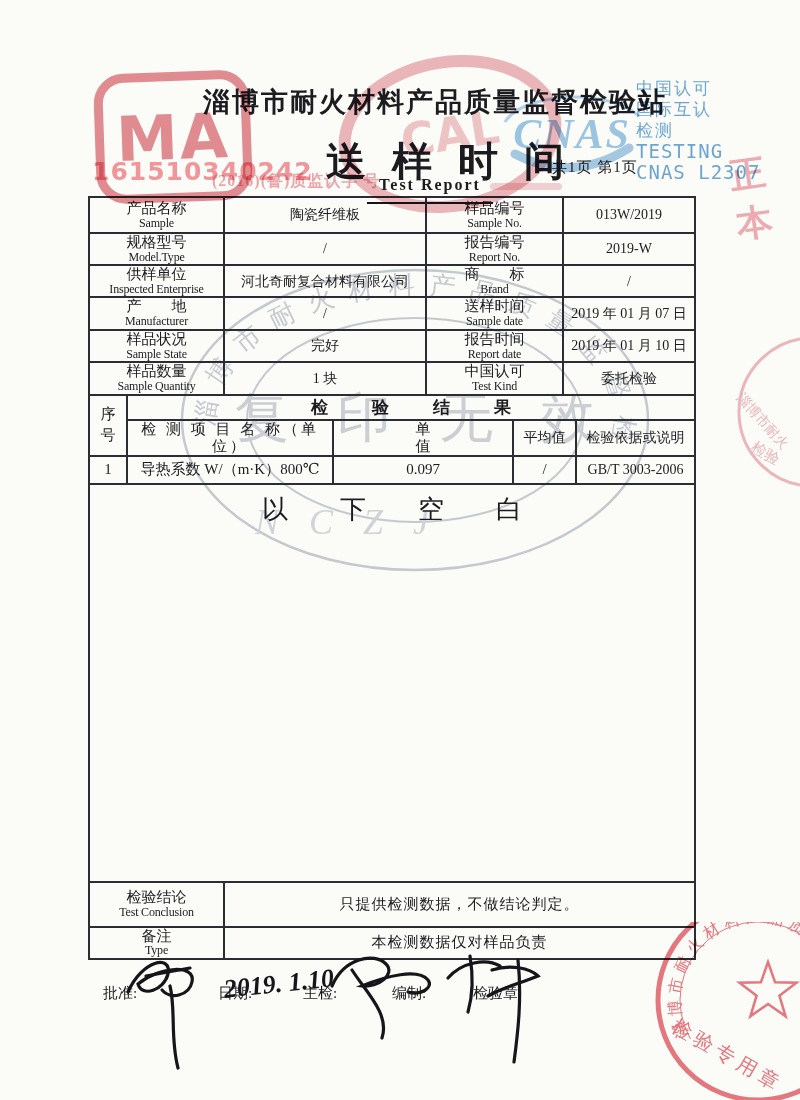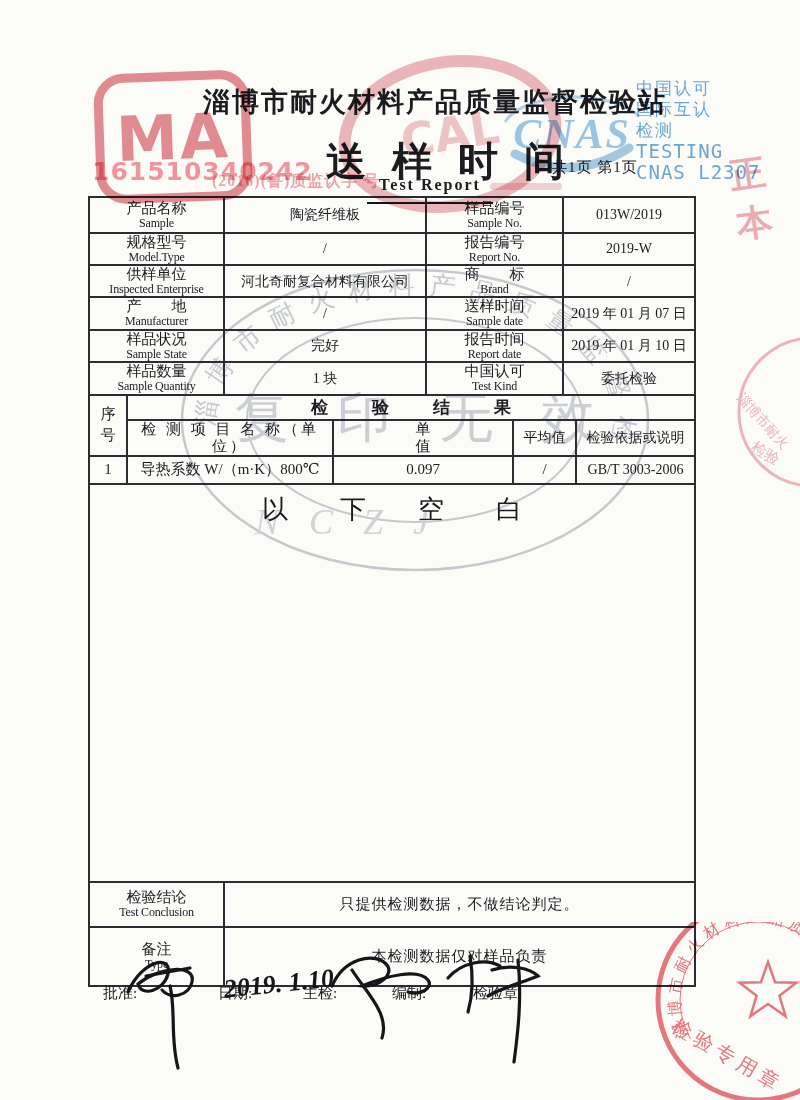--- a/index.html
+++ b/index.html
@@ -15,21 +15,21 @@
   .report-en span{display:inline-block;border-bottom:2px solid #15151a;padding:0 12px 8px;letter-spacing:2px;}
   .pages{position:absolute;left:552px;top:158px;font-size:15px;letter-spacing:1px;}
 
   
   table.main{position:absolute;left:88px;top:196px;width:606px;border-collapse:collapse;table-layout:fixed;}
   table.main td{border:2px solid #2c2c34;padding:0;text-align:center;vertical-align:middle;line-height:1.12;overflow:hidden;}
   .cn{font-size:15px;}
   .en{font-size:12px;letter-spacing:-.2px;}
   .val{font-size:14px;white-space:nowrap;}
   .h36{height:36px}.h31{height:31px}.h32{height:32px}.h33{height:33px}
-  .h25{height:25px}.h24{height:24px}.h28{height:28px}.h398{height:398px}.h45{height:45px}.h48{height:59px}
+  .h25{height:25px}.h24{height:24px}.h28{height:28px}.h398{height:398px}.h45{height:45px}.h48{height:32px}
   .res-title{font-size:17px;font-weight:bold;letter-spacing:44px;padding-left:44px !important;}
   .res-item{font-size:15px;letter-spacing:3px;}
   .res-single{font-size:15px;letter-spacing:50px;padding-left:50px !important;}
   .res-small{font-size:14px;}
   .seq-head div{font-size:15px;line-height:1.4;}
   .blankcell{vertical-align:top !important;padding-top:10px !important;font-size:26px;
              letter-spacing:52px;padding-left:52px !important;}
   .cval{font-size:15px;letter-spacing:1px;}
 
   

